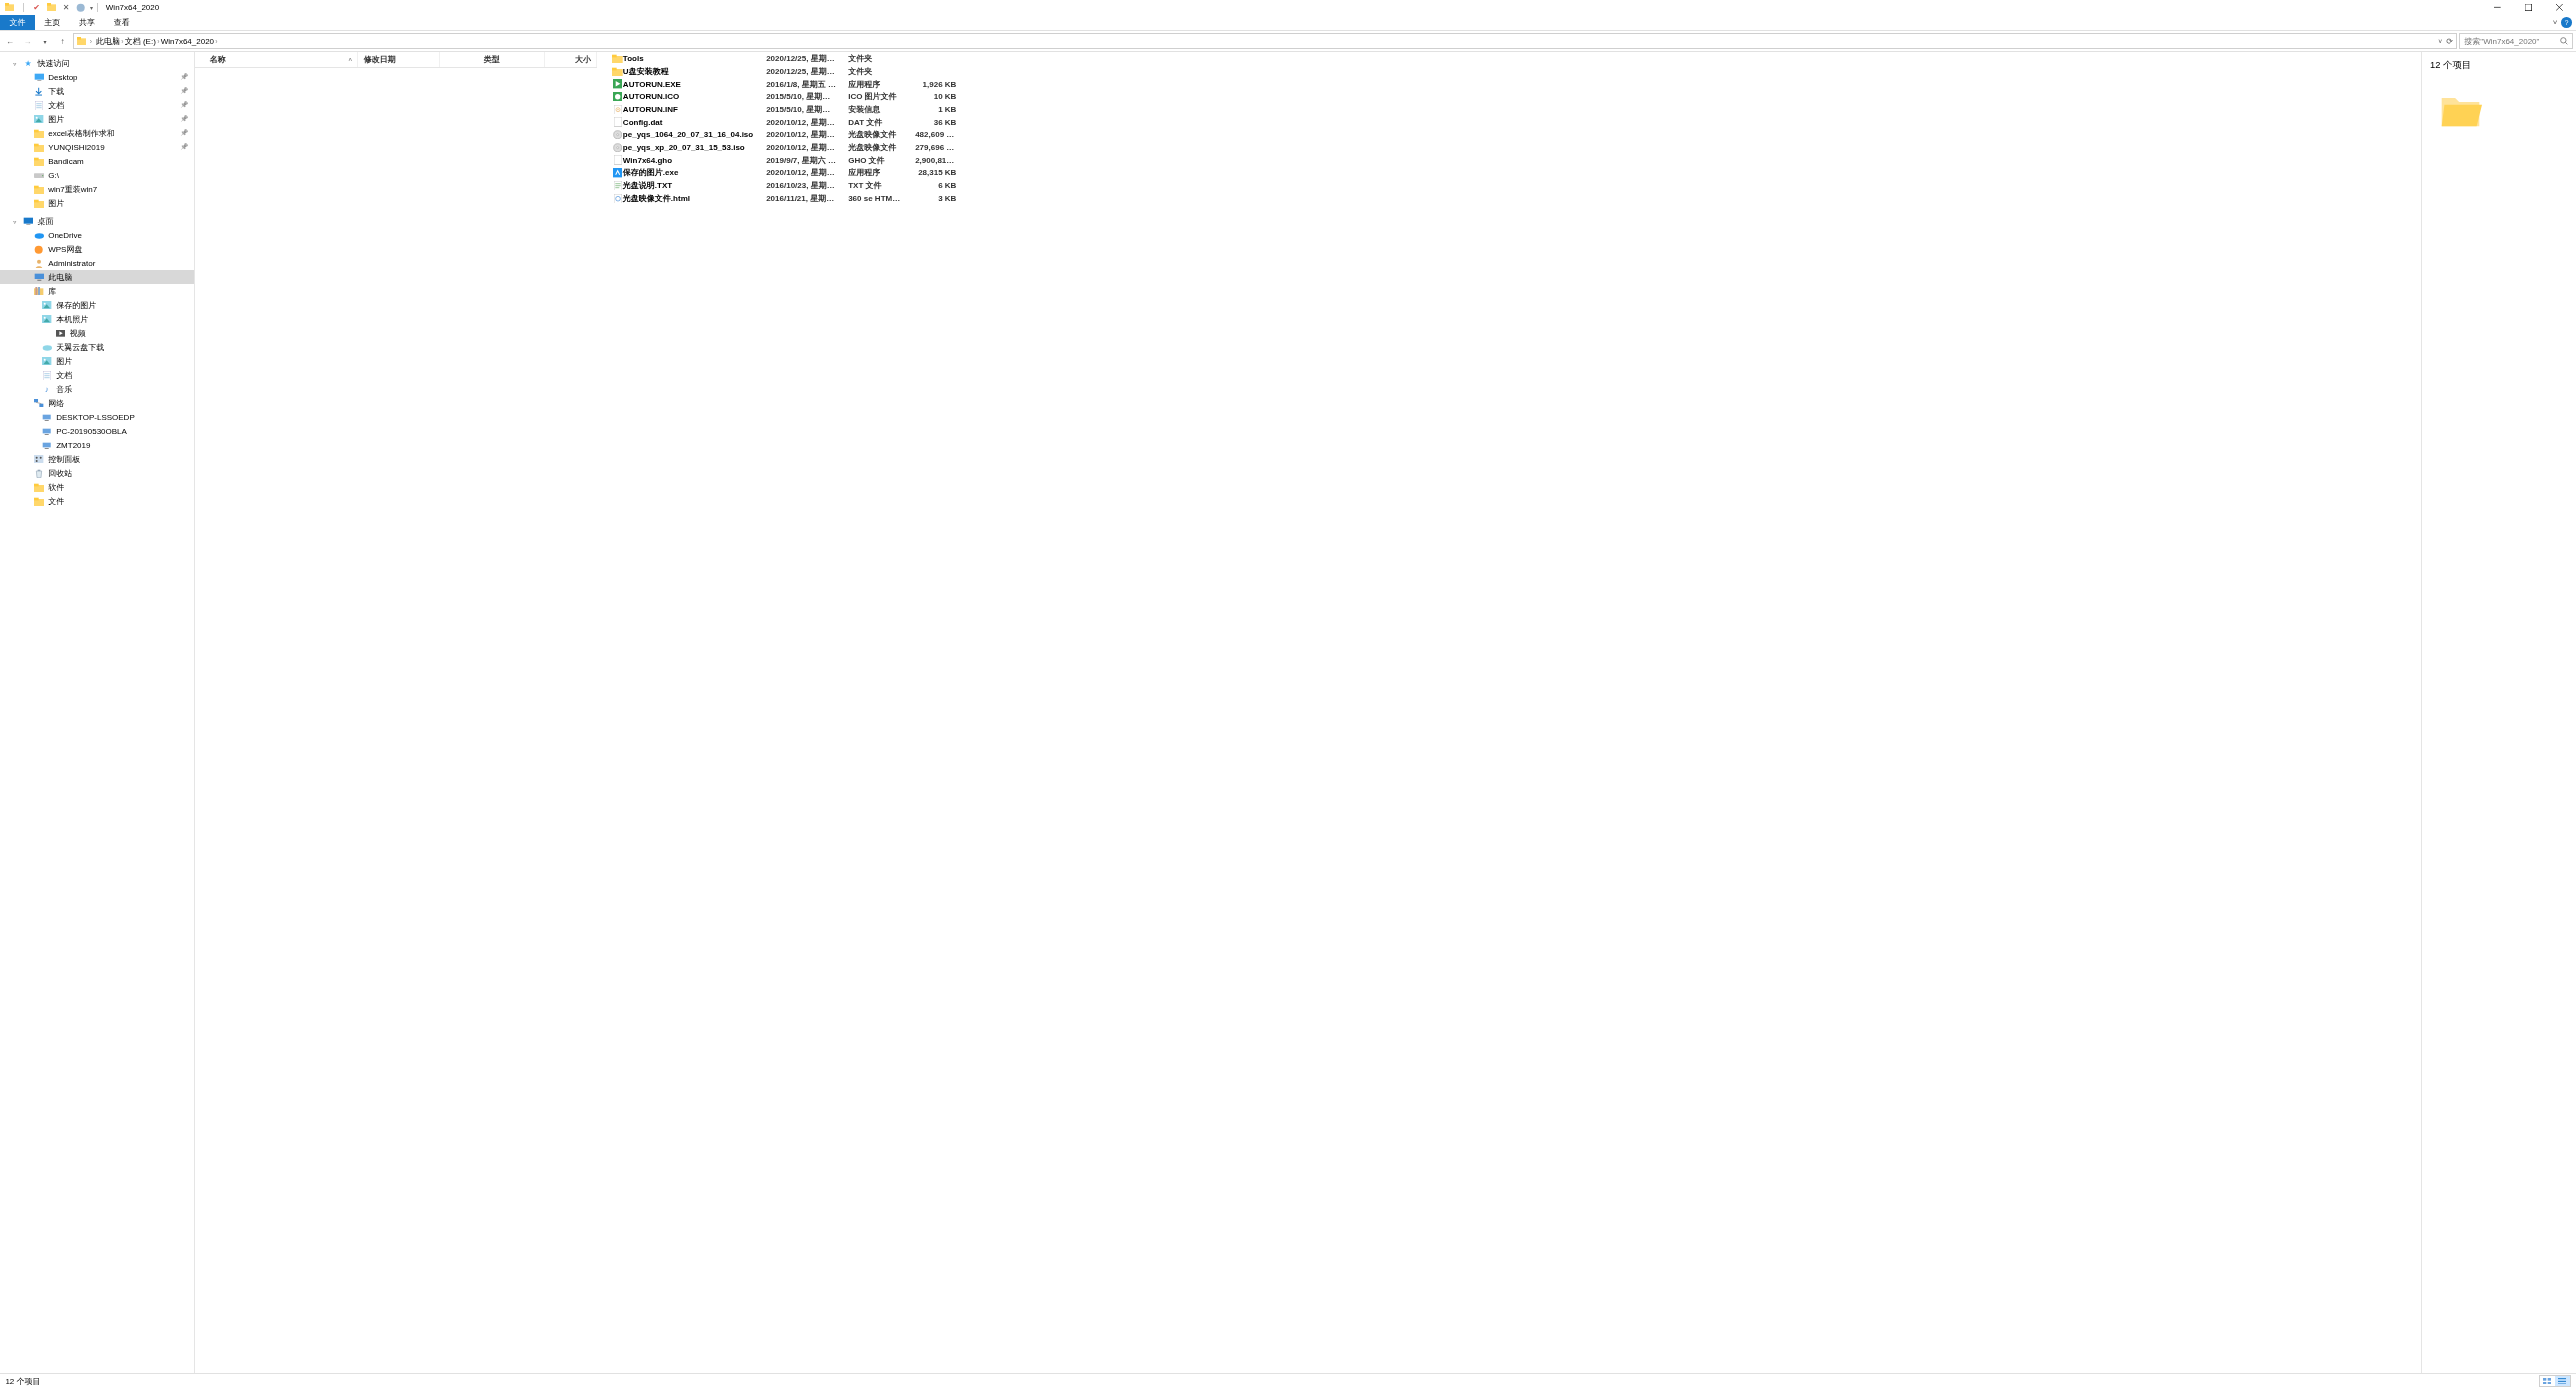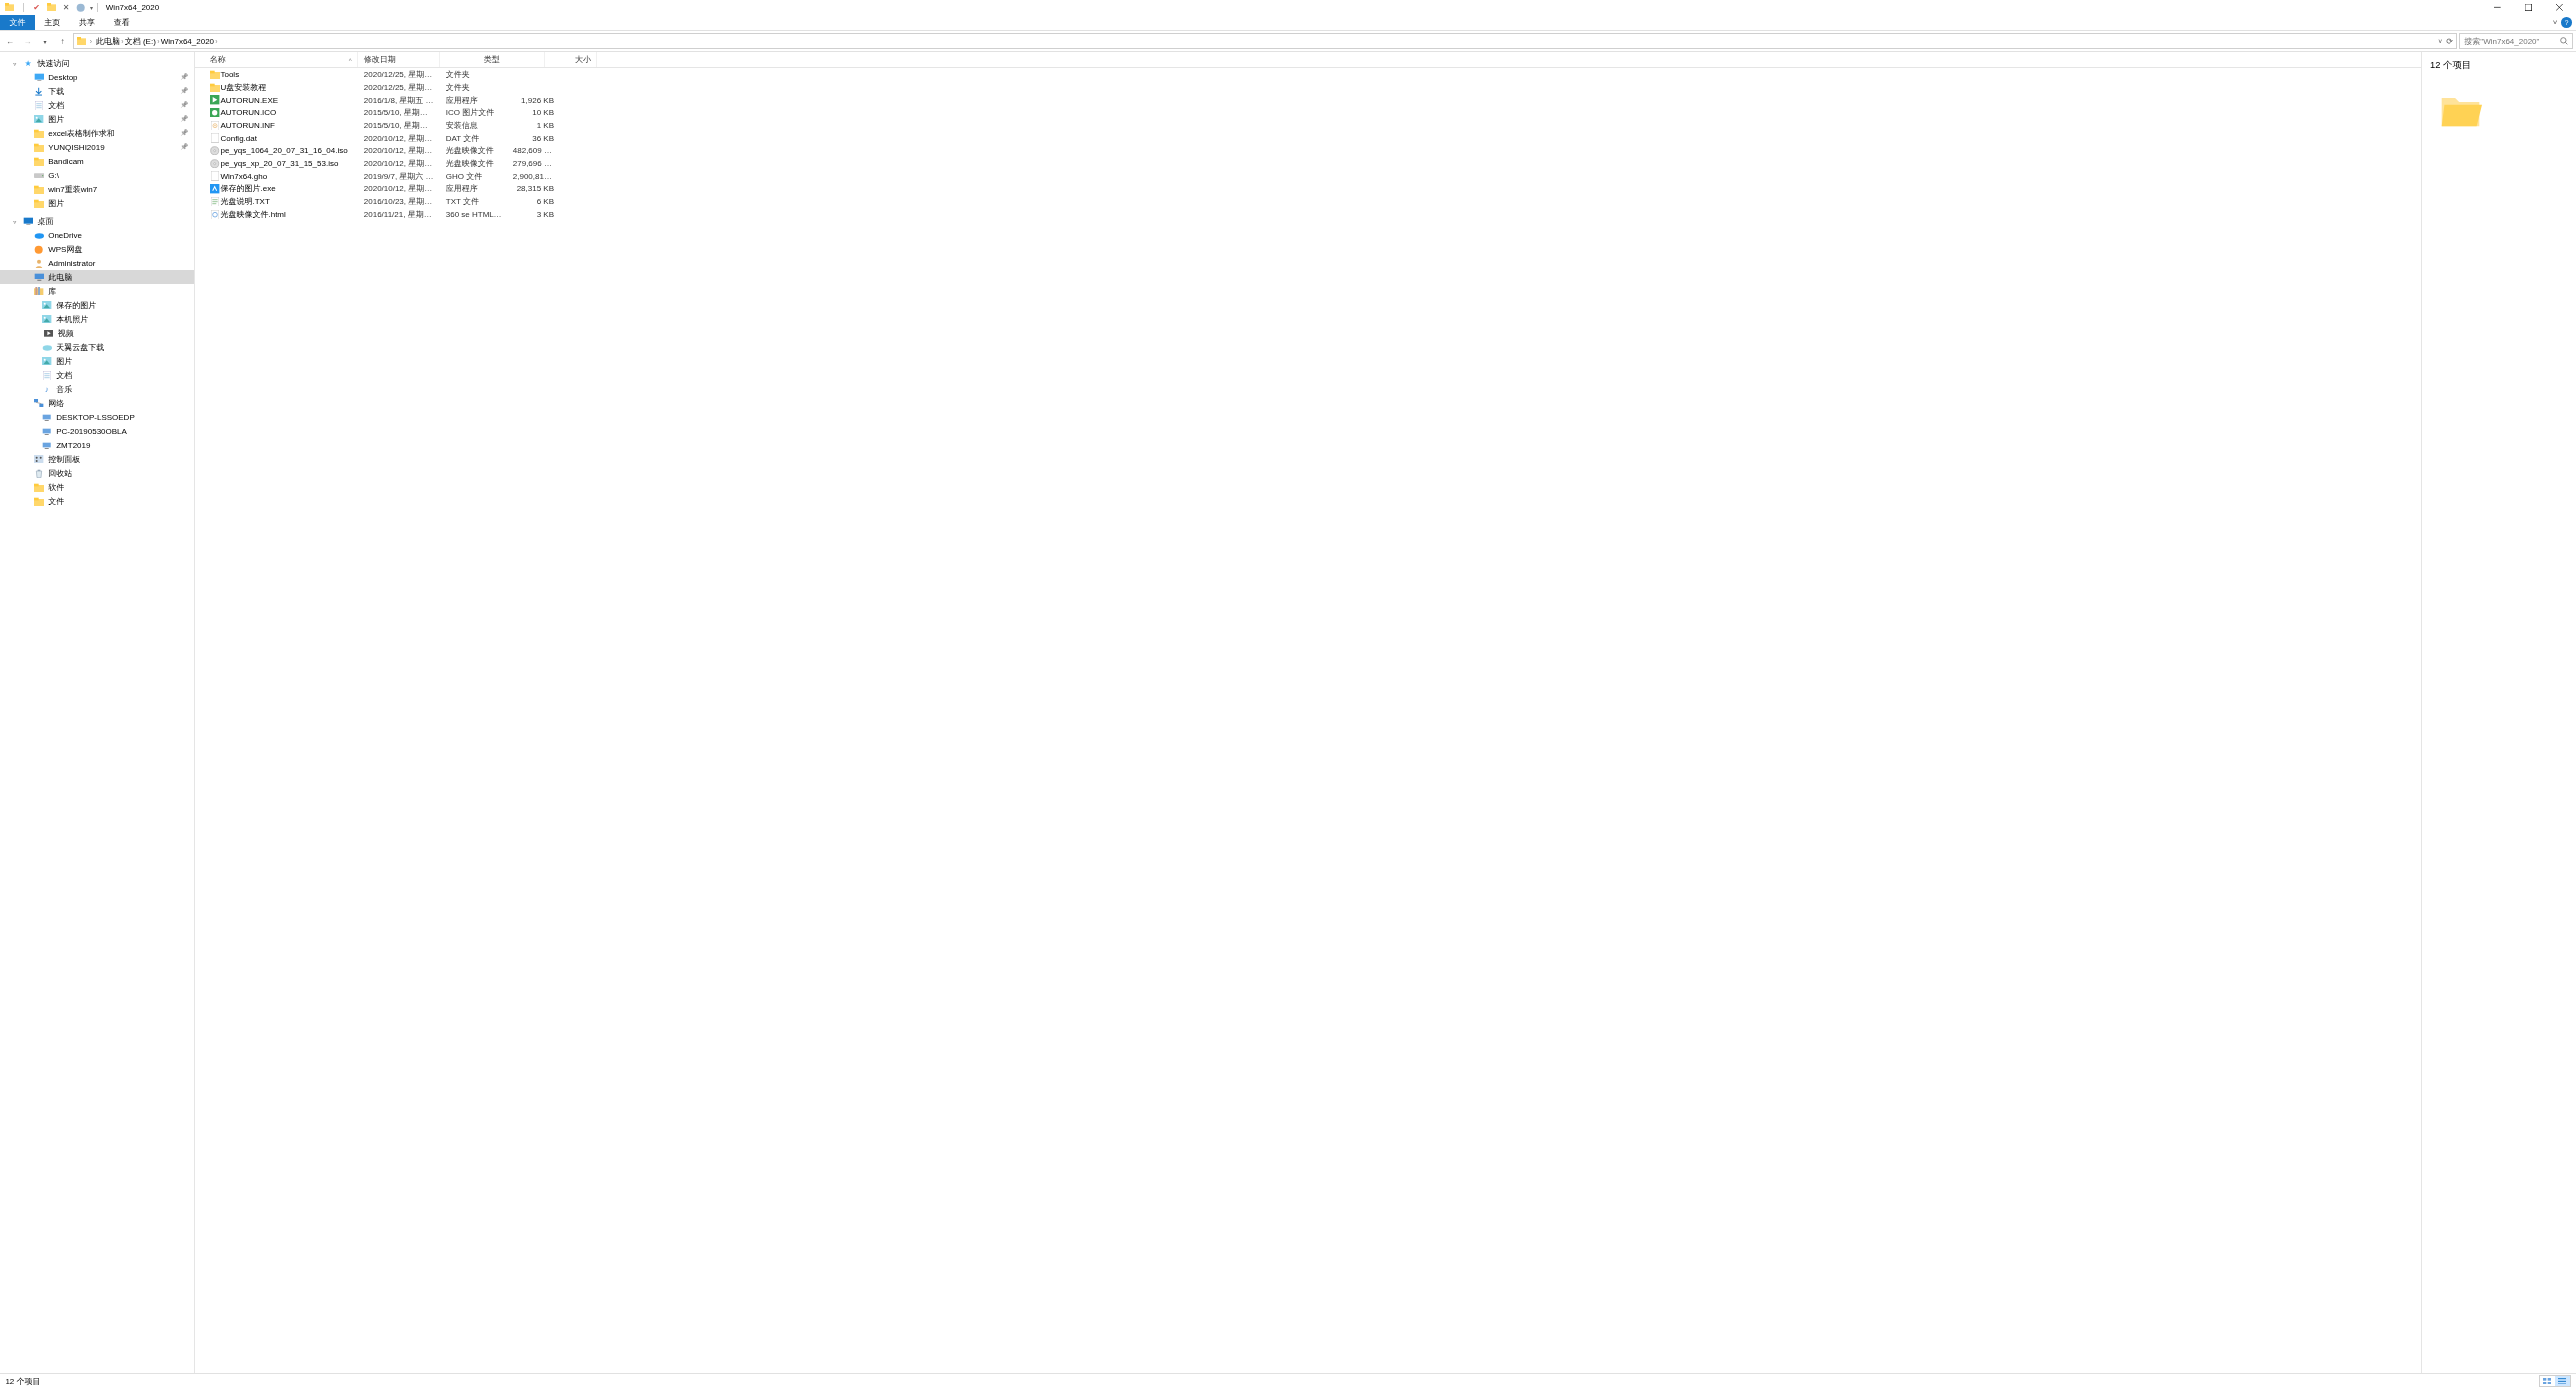--- a/index.html
+++ b/index.html
@@ -43,21 +43,21 @@
   .tree-item { height: 14px; display: flex; align-items: center; gap: 4px; cursor: default; position: relative; }
   .tree-item.selected { background: #d8d8d8; }
   .tree-item .caret { width: 8px; text-align: center; color: #666; font-size: 6px; }
   .tree-item .ticon { width: 10.7px; height: 10.7px; display: inline-flex; align-items: center; justify-content: center; }
   .tree-item .pin { color: #9aa; font-size: 6.7px; position: absolute; right: 5.4px; }
   .lvl1 { padding-left: 10.7px; }
   .lvl2 { padding-left: 21.5px; }
   .tree-gap { height: 4px; }
 
   
-  .filepane { flex: 1; display: flex; flex-direction: column; border-right: 0.7px solid #e5e5e5; }
+  .filepane { flex: 1; display: flex; flex-direction: row; border-right: 0.7px solid #e5e5e5; font-weight: bold; }
   .cols { height: 16px; display: flex; align-items: center; border-bottom: 0.7px solid #e5e5e5; color: #333; padding-left: 9.4px; }
   .col { display: flex; align-items: center; height: 100%; border-right: 0.7px solid #f0f0f0; padding: 0 5.4px; }
   .col.name  { width: 154px; justify-content: space-between; }
   .col.date  { width: 82px; }
   .col.type  { width: 67px; margin-left: 38px; }
   .col.size  { width: 52px; justify-content: flex-end; }
   .sort-caret { color: #888; font-size: 6px; }
 
   .rows { flex: 1; overflow: auto; }
   .row { height: 12.7px; display: flex; align-items: center; padding-left: 9.4px; cursor: default; }
@@ -377,21 +377,21 @@
         <span class="caret"></span>
         <span class="ticon">
           <svg width="9.4" height="8" viewBox="0 0 14 12">
             <rect x="0" y="0" width="14" height="12" fill="#8fd6e7"></rect>
             <circle cx="4" cy="4" r="1.5" fill="#fff"></circle>
             <polygon points="2,11 7,5 12,11" fill="#4aa"></polygon>
           </svg>
         </span>
         <span>本机照片</span>
       </div>
-      <div class="tree-item lvl2" style="padding-left: 31px;">
+      <div class="tree-item lvl2" style="padding-left: 43px;">
         <span class="caret"></span>
         <span class="ticon">
           <svg width="9.4" height="6.7" viewBox="0 0 14 10">
             <rect x="0" y="0" width="14" height="10" fill="#555"></rect>
             <polygon points="5,2 10,5 5,8" fill="#fff"></polygon>
           </svg>
         </span>
         <span>视频</span>
       </div>
       <div class="tree-item lvl2" style="padding-left: 29.5px;">

